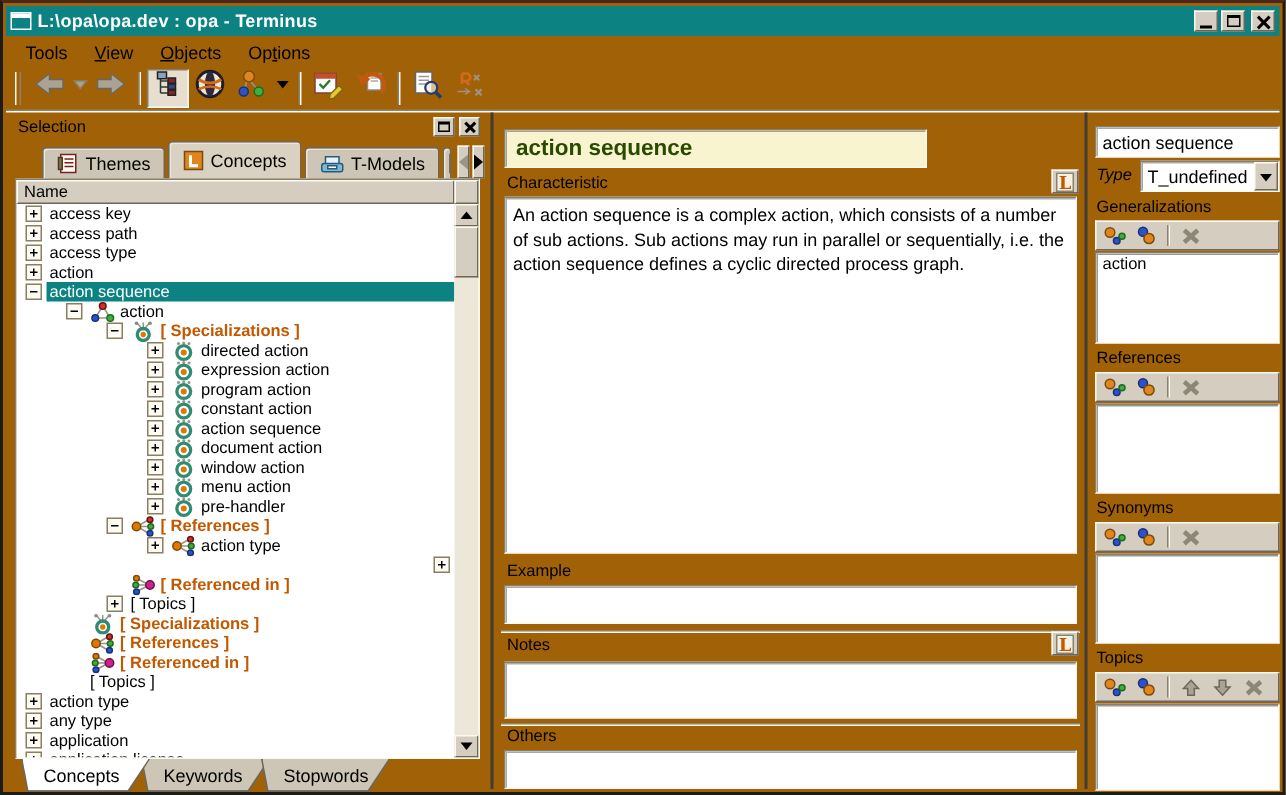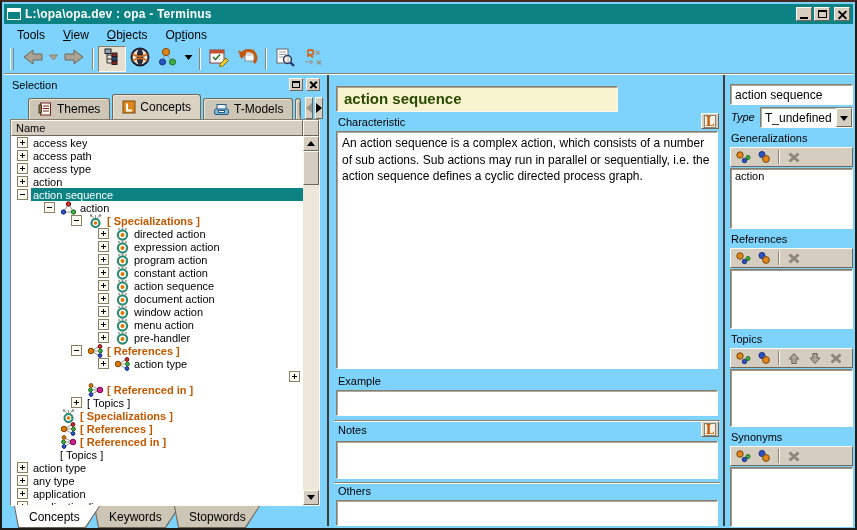--- a/index.html
+++ b/index.html
@@ -1,19 +1,19 @@
 <!DOCTYPE html>
 <html><head>
 <meta charset="utf-8">
 <style>
   * { box-sizing: border-box; margin:0; padding:0; }
   html,body { background:#6b6b6b; }
   body { font-family:"Liberation Sans","DejaVu Sans",sans-serif; }
 
-  .window{ position:relative; width:857px; height:530px; background:#7dd3fc;
+  .window{ position:relative; width:857px; height:530px; background:#a16207;
     border:2px solid #1e1c17; border-top-color:#4a2822; overflow:hidden; }
 
   
   .raised{ border:1px solid; border-color:#fdfaf0 #6e6759 #6e6759 #fdfaf0; background:#d5cec0; }
   .field{ background:#fff; border:1px solid; border-color:#867f6d #fdfaf0 #fdfaf0 #867f6d;
     box-shadow:inset 1px 1px 0 rgba(90,84,68,.6); }
 
   
   .titlebar{ position:absolute; left:2px; top:2px; right:2px; height:20px; background:#0d8282;
     display:flex; align-items:center; padding:0 3px; }
@@ -758,21 +758,21 @@
               <i style="display:flex">
                 <svg width="14" height="13" viewBox="0 0 14 13">
                   <path d="M2.5 2.5 L11.5 10.5 M11.5 2.5 L2.5 10.5" stroke="#8d8778" stroke-width="3"></path>
                 </svg>
               </i>
             </span>
           </div>
           <div class="plist field" style="height:60px"></div>
         </div>
         <div class="psec">
-          <div class="plabel">Topics</div>
+          <div class="plabel">Synonyms</div>
           <div class="ptoolbar raised">
             <span class="pbtn">
               <i style="display:flex">
                 <svg width="16" height="14" viewBox="0 0 16 14">
                   <circle cx="5" cy="5" r="3.2" fill="#e0861a" stroke="#7a4a10"></circle>
                   <circle cx="9.5" cy="10.5" r="2.2" fill="#2c52c8" stroke="#1a2f7a"></circle>
                   <circle cx="13" cy="7.5" r="2" fill="#3fae3f" stroke="#1f6a1f"></circle>
                 </svg>
               </i>
             </span>
@@ -781,43 +781,29 @@
                 <svg width="16" height="14" viewBox="0 0 16 14">
                   <circle cx="6" cy="4.5" r="3" fill="#2c52c8" stroke="#1a2f7a"></circle>
                   <circle cx="10" cy="9" r="3.4" fill="#e0861a" stroke="#7a4a10"></circle>
                 </svg>
               </i>
             </span>
             <span class="psep"></span>
             <span class="pbtn">
               <i style="display:flex">
                 <svg width="14" height="13" viewBox="0 0 14 13">
-                  <path d="M7 1.5 L12 7 H9.2 V11.5 H4.8 V7 H2 Z" fill="#a9a295" stroke="#6e6759"></path>
-                </svg>
-              </i>
-            </span>
-            <span class="pbtn">
-              <i style="display:flex">
-                <svg width="14" height="13" viewBox="0 0 14 13">
-                  <path d="M7 11.5 L12 6 H9.2 V1.5 H4.8 V6 H2 Z" fill="#a9a295" stroke="#6e6759"></path>
-                </svg>
-              </i>
-            </span>
-            <span class="pbtn">
-              <i style="display:flex">
-                <svg width="14" height="13" viewBox="0 0 14 13">
                   <path d="M2.5 2.5 L11.5 10.5 M11.5 2.5 L2.5 10.5" stroke="#8d8778" stroke-width="3"></path>
                 </svg>
               </i>
             </span>
           </div>
-          <div class="plist field" style="height:58px"></div>
+          <div class="plist field" style="height:60px"></div>
         </div>
         <div class="psec">
-          <div class="plabel">Synonyms</div>
+          <div class="plabel">Topics</div>
           <div class="ptoolbar raised">
             <span class="pbtn">
               <i style="display:flex">
                 <svg width="16" height="14" viewBox="0 0 16 14">
                   <circle cx="5" cy="5" r="3.2" fill="#e0861a" stroke="#7a4a10"></circle>
                   <circle cx="9.5" cy="10.5" r="2.2" fill="#2c52c8" stroke="#1a2f7a"></circle>
                   <circle cx="13" cy="7.5" r="2" fill="#3fae3f" stroke="#1f6a1f"></circle>
                 </svg>
               </i>
             </span>
@@ -826,23 +812,37 @@
                 <svg width="16" height="14" viewBox="0 0 16 14">
                   <circle cx="6" cy="4.5" r="3" fill="#2c52c8" stroke="#1a2f7a"></circle>
                   <circle cx="10" cy="9" r="3.4" fill="#e0861a" stroke="#7a4a10"></circle>
                 </svg>
               </i>
             </span>
             <span class="psep"></span>
             <span class="pbtn">
               <i style="display:flex">
                 <svg width="14" height="13" viewBox="0 0 14 13">
+                  <path d="M7 1.5 L12 7 H9.2 V11.5 H4.8 V7 H2 Z" fill="#a9a295" stroke="#6e6759"></path>
+                </svg>
+              </i>
+            </span>
+            <span class="pbtn">
+              <i style="display:flex">
+                <svg width="14" height="13" viewBox="0 0 14 13">
+                  <path d="M7 11.5 L12 6 H9.2 V1.5 H4.8 V6 H2 Z" fill="#a9a295" stroke="#6e6759"></path>
+                </svg>
+              </i>
+            </span>
+            <span class="pbtn">
+              <i style="display:flex">
+                <svg width="14" height="13" viewBox="0 0 14 13">
                   <path d="M2.5 2.5 L11.5 10.5 M11.5 2.5 L2.5 10.5" stroke="#8d8778" stroke-width="3"></path>
                 </svg>
               </i>
             </span>
           </div>
-          <div class="plist field" style="height:60px"></div>
+          <div class="plist field" style="height:58px"></div>
         </div>
       </div>
   </div>
 
 </div>
 
 </body></html>

